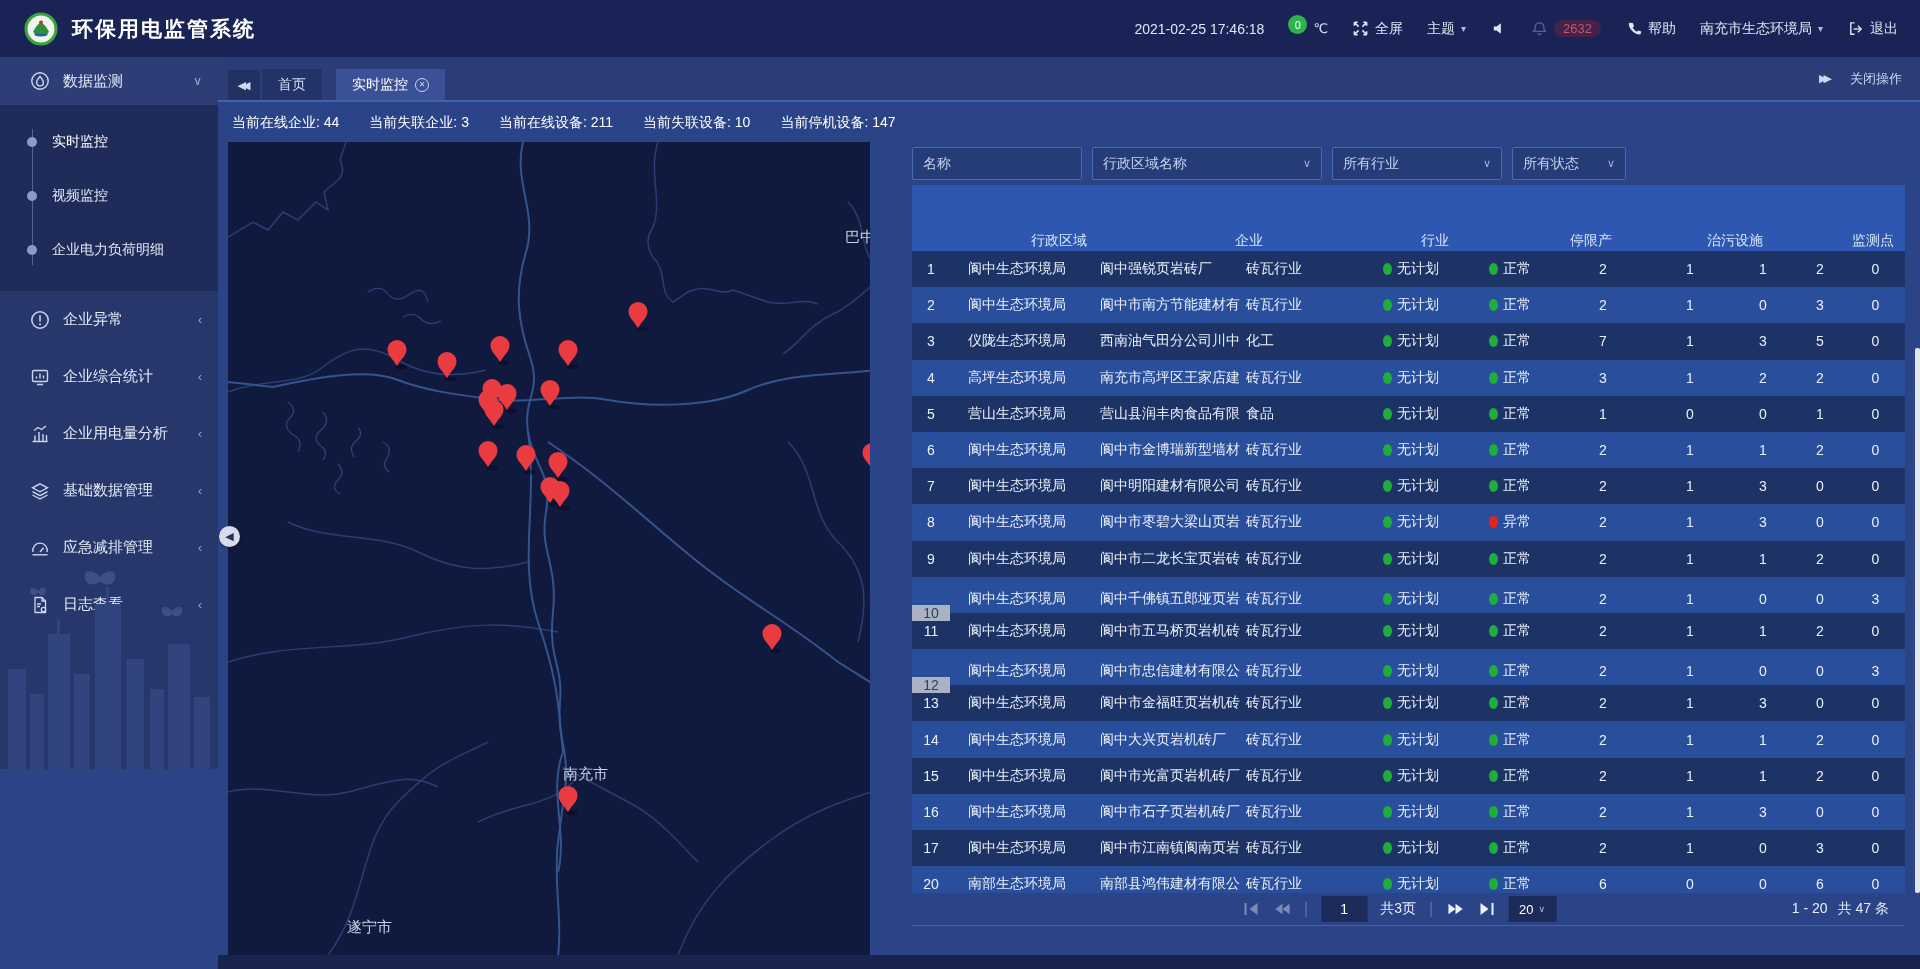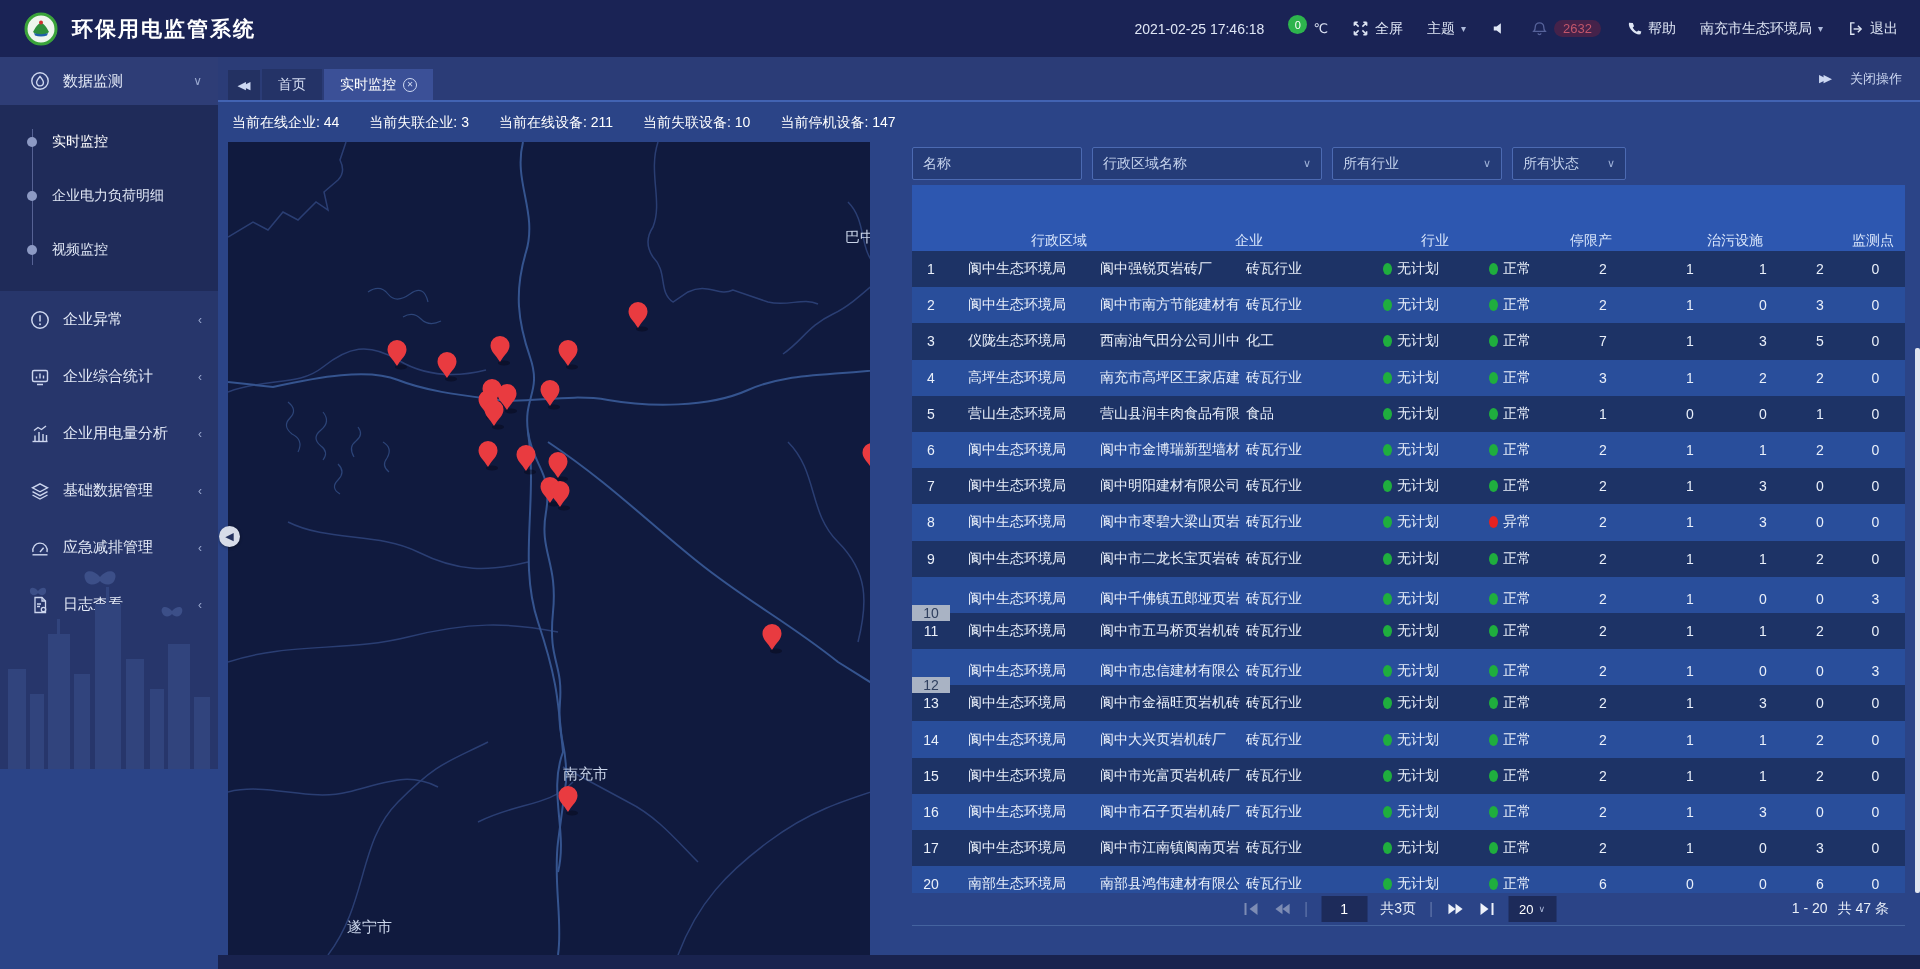--- a/index.html
+++ b/index.html
@@ -40,21 +40,21 @@
   .submenu-item .dot { position:absolute; left:27px; width:10px; height:10px; border-radius:50%; background:#8d9ac4; }
   .submenu-item.active { color:#ffffff; }
   .skyline { position:absolute; left:0; bottom:0; width:218px; height:200px; pointer-events:none; }
 
   
   .tabbar { position:absolute; left:218px; top:57px; width:1702px; height:45px; background:#2b3c77;
     border-bottom:2px solid #4263b2; display:flex; align-items:flex-end; z-index:10; }
   .tab-nav-btn { width:32px; height:30px; margin:0 2px 0 10px; background:#233162; color:#cdd8f2;
     display:flex; align-items:center; justify-content:center; font-size:11px; letter-spacing:-4px;
     cursor:pointer; padding-right:4px; }
-  .tab { height:31px; display:flex; align-items:center; padding:0 16px; margin-right:2px; font-size:14px;
+  .tab { height:31px; display:flex; align-items:center; padding:0 16px; margin-right:14px; font-size:14px;
     color:#d4ddf2; background:#243367; cursor:pointer; gap:7px; }
   .tab.active { background:#3b5097; color:#fff; }
   .tab-close { width:14px; height:14px; border-radius:50%; border:1px solid #cfd9f2; font-size:8px;
     display:flex; align-items:center; justify-content:center; color:#cfd9f2; }
   .tabbar-right { margin-left:auto; display:flex; align-items:center; gap:18px; margin-right:18px;
     height:100%; font-size:13px; color:#cdd8f2; }
 
   
   .statsbar { position:absolute; left:218px; top:104px; width:1702px; height:38px; display:flex;
     align-items:center; gap:30px; padding-left:14px; font-size:14px; color:#fff;text-align:right; }
@@ -209,25 +209,25 @@
             <span class="chev">∨</span>
           </div>
           <div class="submenu">
             <div class="vline"></div>
             <div class="submenu-item active">
               <span class="dot"></span>
               <span>实时监控</span>
             </div>
             <div class="submenu-item">
               <span class="dot"></span>
-              <span>企业电力负荷明细</span>
+              <span>视频监控</span>
             </div>
             <div class="submenu-item">
               <span class="dot"></span>
-              <span>视频监控</span>
+              <span>企业电力负荷明细</span>
             </div>
           </div>
         </div>
         <div class="menu-plain-wrap">
           <div class="menu-section">
             <span class="mi"><svg viewBox="0 0 20 20" fill="none" stroke="#cdd6ee" stroke-width="1.5">
                 <circle cx="10" cy="10" r="8.2"></circle>
                 <path d="M10 5.8v5.2" stroke-linecap="round"></path>
                 <circle cx="10" cy="14.2" r="1" fill="#cdd6ee" stroke="none"></circle>
               </svg></span>

